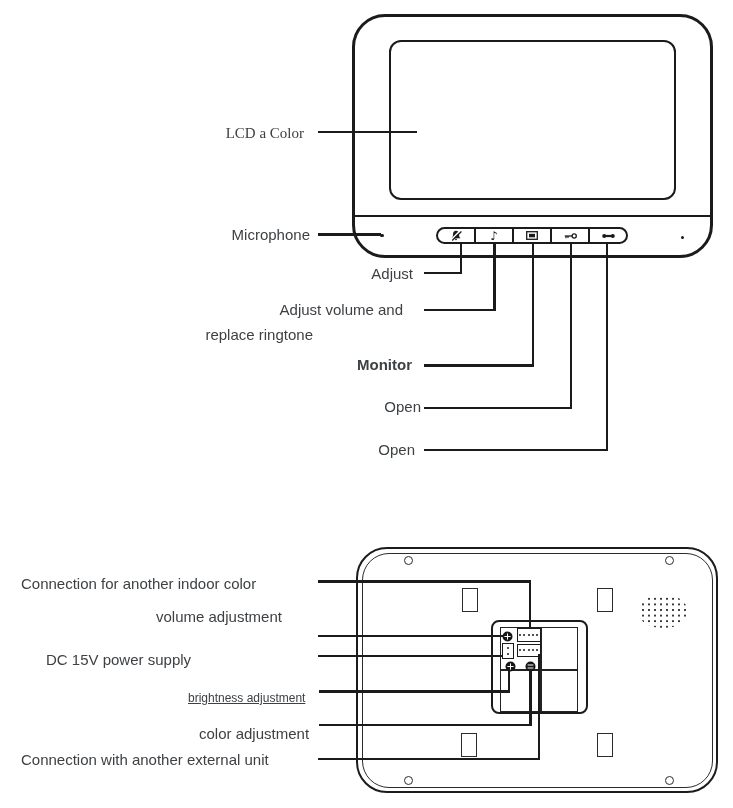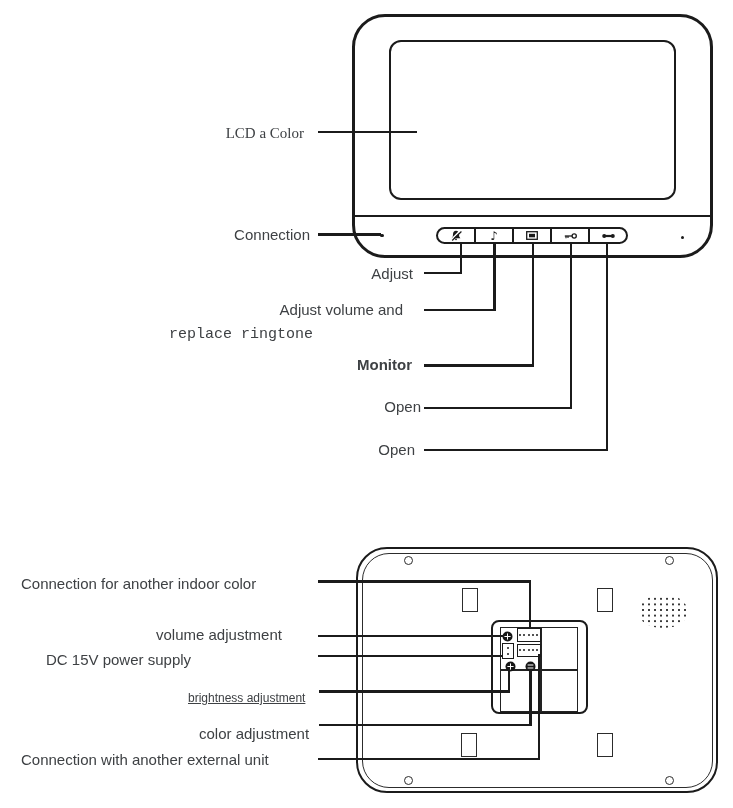--- a/index.html
+++ b/index.html
@@ -26,21 +26,21 @@
               border-radius:9px;display:flex;align-items:stretch;}
   .btn-cell{flex:1;display:flex;align-items:center;justify-content:center;}
   .btn-cell.sep{border-right:2px solid var(--line);}
   .note-glyph{font-size:12px;line-height:10px;color:var(--line);font-family:"DejaVu Sans",sans-serif;}
 
   
   #lbl-lcd{right:429px;top:125px;font-family:Liberation Serif, serif;}
   #lbl-mic{right:423px;top:227px;}
   #lbl-silence{right:320px;top:266px;}
   #lbl-vol1{right:330px;top:302px;margin-left:28px;}
-  #lbl-vol2{right:420px;top:327px;font-family:Liberation Mono, monospace;}
+  #lbl-vol2{right:420px;top:327px;}
   #lbl-mon{right:321px;top:357px;font-weight:bold;}
   #lbl-open{right:312px;top:399px;}
   #lbl-speak{right:318px;top:442px;}
 
   
   #ln-lcd{left:318px;top:130.5px;width:99px;}
   #ln-mic{left:318px;top:233px;width:63px;}
   #ln-sil-h{left:424px;top:271.5px;width:38px;}   #ln-sil-v{left:459.5px;top:243px;height:31px;}
   #ln-vol-h{left:424px;top:308.5px;width:71.5px;} #ln-vol-v{left:493px;top:243px;height:68px;}
   #ln-mon-h{left:424px;top:364px;width:110px;}    #ln-mon-v{left:531.5px;top:243px;height:123.5px;}
@@ -68,21 +68,21 @@
   #pin-block-2{left:516.5px;top:644px;width:24px;height:12.5px;}
   .pin{width:2px;height:2px;border-radius:50%;background:var(--line);}
   #power-conn{left:502px;top:642.5px;width:11.5px;height:16.5px;border:1.6px solid var(--line);background:#fff;
               display:flex;flex-direction:column;align-items:center;justify-content:center;gap:4px;}
   #volume-knob{left:501.5px;top:630.5px;}
   #bright-knob{left:504.5px;top:660.5px;}
   #color-knob{left:525px;top:660.5px;}
 
   
   #lbl-indoor{left:21px;top:576px;}
-  #lbl-voladj{left:156px;top:627px;}
+  #lbl-voladj{left:156px;top:609px;}
   #lbl-power{left:46px;top:652px;}
   #lbl-bright{left:188px;top:692px;}
   #lbl-color{left:199px;top:726px;}
   #lbl-ext{left:21px;top:752px;}
 
   
   #bln-ind-h{left:318px;top:580px;width:213px;}  #bln-ind-v{left:528.5px;top:580px;height:49px;}
   #bln-vol-h{left:318px;top:634.5px;width:186px;}
   #bln-pow-h{left:318px;top:654.5px;width:185px;}
   #bln-bri-h{left:319px;top:690px;width:191px;}  #bln-bri-v{left:507.5px;top:669px;height:23.5px;}
@@ -130,21 +130,21 @@
       <div class="btn-cell">
         <svg width="13" height="6" viewBox="0 0 13 6">
           <circle cx="2.2" cy="3" r="2" fill="#1b1b1b"></circle>
           <circle cx="10.8" cy="3" r="2" fill="#1b1b1b"></circle>
           <rect x="2" y="1.9" width="9" height="2.2" fill="#1b1b1b"></rect>
         </svg>
       </div>
     </div>
 
     <div class="lbl" id="lbl-lcd">LCD a Color</div>
-    <div class="lbl" id="lbl-mic">Connection</div>
+    <div class="lbl" id="lbl-mic">Microphone</div>
     <div class="lbl" id="lbl-silence">Adjust</div>
     <div class="lbl" id="lbl-vol1">Adjust volume and</div>
     <div class="lbl" id="lbl-vol2">replace ringtone</div>
     <div class="lbl" id="lbl-mon">Monitor</div>
     <div class="lbl" id="lbl-open">Open</div>
     <div class="lbl" id="lbl-speak">Open</div>
 
     <div class="hln" id="ln-lcd"></div>
     <div class="hln" id="ln-mic"></div>
     <div class="hln" id="ln-sil-h"></div>

